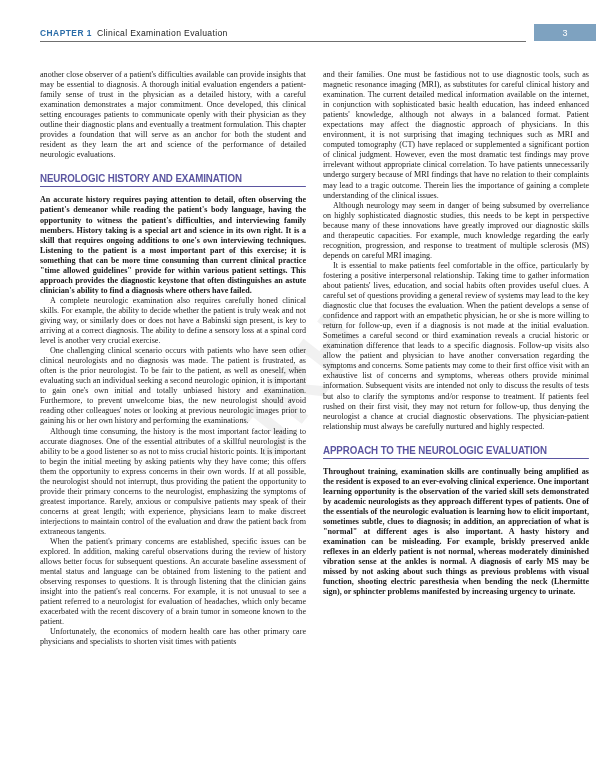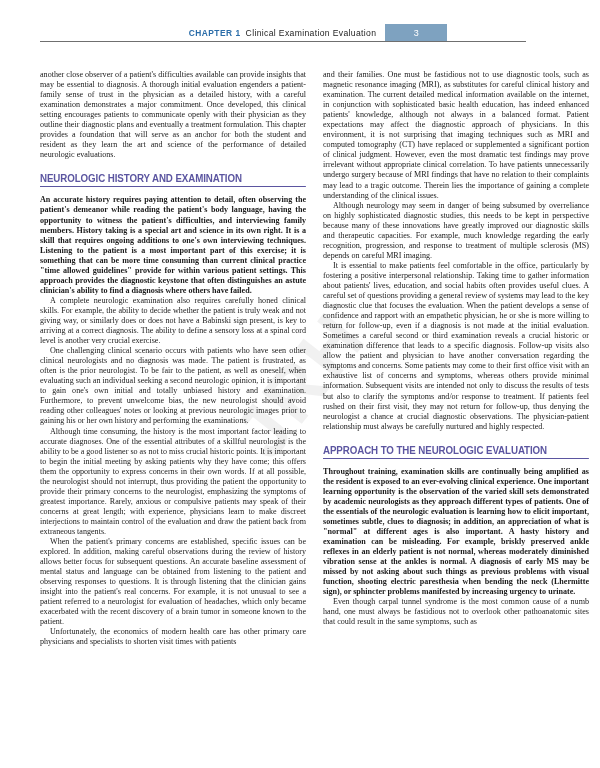--- a/index.html
+++ b/index.html
@@ -20,21 +20,21 @@
 
   
   .runhead {
     position: absolute;
     top: 24px;
     left: 40px;
     right: 4px;
     height: 17px;
     display: flex;
     align-items: stretch;
-    justify-content: center;
+    justify-content: space-between;
   }
   .runhead-text {
     display: flex;
     align-items: center;
     justify-content: flex-end;
     padding-right: 9px;
     white-space: nowrap;
     font-size: 9.1px;
     letter-spacing: 0.15px;
   }
@@ -174,17 +174,16 @@
     </div>
 
     <div class="col">
       <p class="noindent">and their families. One must be fastidious not to use diagnostic tools, such as magnetic resonance imaging (MRI), as substitutes for careful clinical history and examination. The current detailed medical information available on the internet, in conjunction with sophisticated basic health education, has indeed enhanced patients' knowledge, although not always in a balanced format. Patient expectations may affect the diagnostic approach of physicians. In this environment, it is not surprising that imaging techniques such as MRI and computed tomography (CT) have replaced or supplemented a significant portion of clinical judgment. However, even the most dramatic test findings may prove irrelevant without appropriate clinical correlation. To have patients unnecessarily undergo surgery because of MRI findings that have no relation to their complaints may lead to a tragic outcome. Therein lies the importance of gaining a complete understanding of the clinical issues.</p>
       <p>Although neurology may seem in danger of being subsumed by overreliance on highly sophisticated diagnostic studies, this needs to be kept in perspective because many of these innovations have greatly improved our diagnostic skills and therapeutic capacities. For example, much knowledge regarding the early recognition, progression, and response to treatment of multiple sclerosis (MS) depends on careful MRI imaging.</p>
       <p>It is essential to make patients feel comfortable in the office, particularly by fostering a positive interpersonal relationship. Taking time to gather information about patients' lives, education, and social habits often provides useful clues. A careful set of questions providing a general review of systems may lead to the key diagnostic clue that focuses the evaluation. When the patient develops a sense of confidence and rapport with an empathetic physician, he or she is more willing to return for follow-up, even if a diagnosis is not made at the initial evaluation. Sometimes a careful second or third examination reveals a crucial historic or examination difference that leads to a specific diagnosis. Follow-up visits also allow the patient and physician to have another conversation regarding the symptoms and concerns. Some patients may come to their first office visit with an exhaustive list of concerns and symptoms, whereas others provide minimal information. Subsequent visits are intended not only to discuss the results of tests but also to clarify the symptoms and/or response to treatment. If patients feel rushed on their first visit, they may not return for follow-up, thus denying the neurologist a chance at crucial diagnostic observations. The physician-patient relationship must always be carefully nurtured and highly respected.</p>
 
       <div class="section-head">Approach to the Neurologic Evaluation</div>
 
       <p class="after-head noindent">Throughout training, examination skills are continually being amplified as the resident is exposed to an ever-evolving clinical experience. One important learning opportunity is the observation of the varied skill sets demonstrated by academic neurologists as they approach different types of patients. One of the essentials of the neurologic evaluation is learning how to elicit important, sometimes subtle, clues to diagnosis; in addition, an appreciation of what is "normal" at different ages is also important. A hasty history and examination can be misleading. For example, briskly preserved ankle reflexes in an elderly patient is not normal, whereas moderately diminished vibration sense at the ankles is normal. A diagnosis of early MS may be missed by not asking about such things as previous problems with visual function, shooting electric paresthesia when bending the neck (Lhermitte sign), or sphincter problems manifested by increasing urgency to urinate.</p>
-      <p>Even though carpal tunnel syndrome is the most common cause of a numb hand, one must always be fastidious not to overlook other pathoanatomic sites that could result in the same symptoms, such as</p>
     </div>
 
   </div>
 </div>
 
 </body></html>

